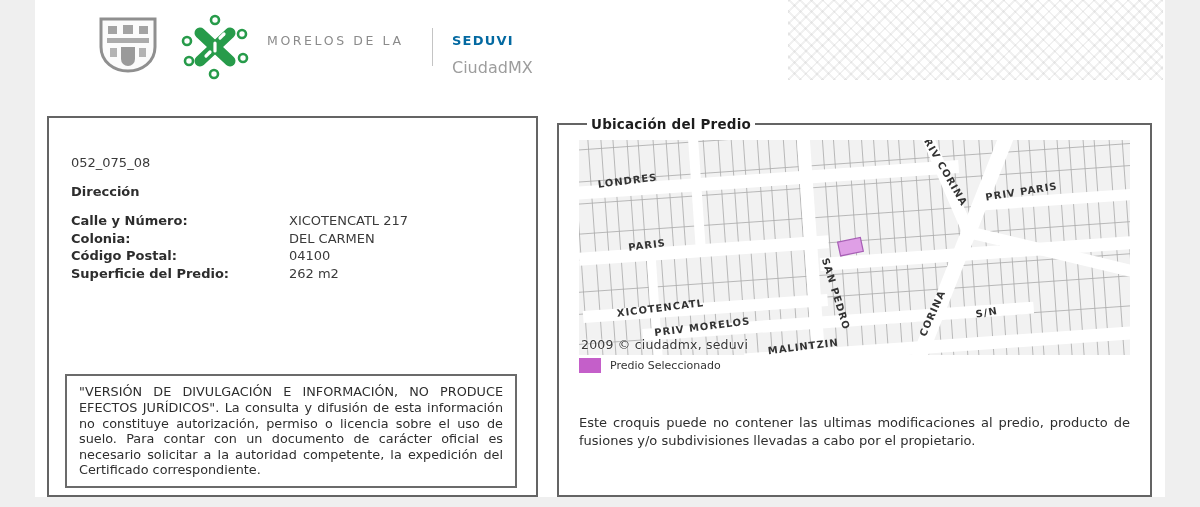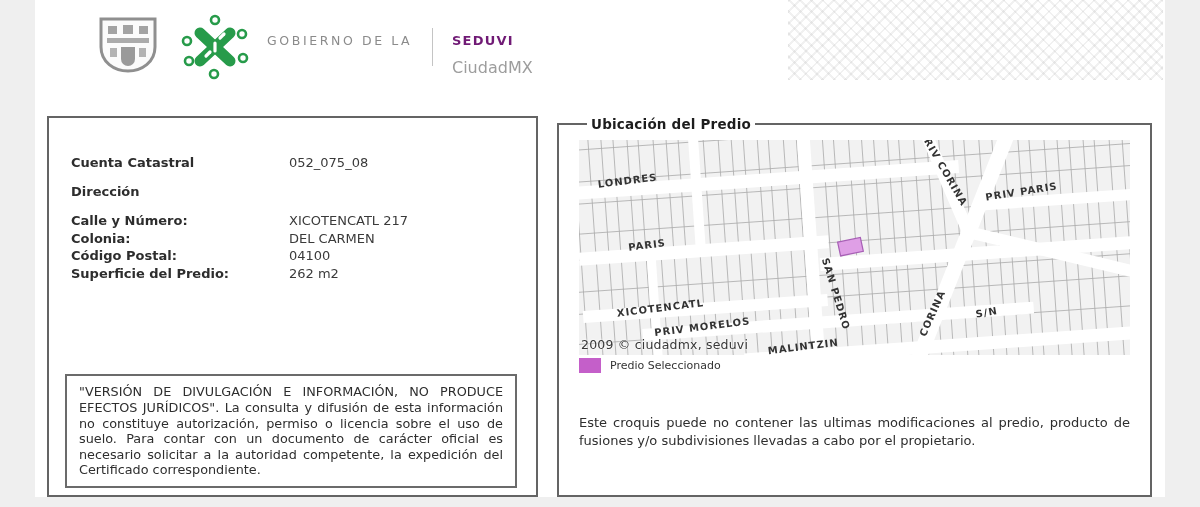--- a/index.html
+++ b/index.html
@@ -23,21 +23,21 @@
       repeating-linear-gradient(45deg,  rgba(0,0,0,0.055) 0 2px, transparent 2px 8px),
       repeating-linear-gradient(-45deg, rgba(0,0,0,0.055) 0 2px, transparent 2px 8px);
   }
   .shield { position: absolute; left: 62px; top: 15px; }
   .cdmx-logo { position: absolute; left: 144px; top: 14px; }
   .gob-text { position: absolute; left: 232px; top: 33px; }
   .gob-line1 { font-size: 12.5px; letter-spacing: 2.6px; color: #8b8b8b; white-space: nowrap; }
   .gob-line2 { font-size: 13px; font-weight: bold; letter-spacing: 1.7px; color: #6d6d6d; white-space: nowrap; margin-top: 2px; }
   .hdr-divider { position: absolute; left: 397px; top: 28px; width: 1px; height: 38px; background: #c4c4c4; }
   .seduvi-block { position: absolute; left: 417px; top: 33px; }
-  .seduvi-name { font-size: 13px; font-weight: bold; letter-spacing: 1.2px; color: #701a75; }
+  .seduvi-name { font-size: 13px; font-weight: bold; letter-spacing: 1.2px; color: #0369a1; }
   .seduvi-sub { font-size: 16px; color: #9d9d9d; margin-top: 10px; }
   
   fieldset {
     position: absolute; background: #fff;
     border: 2px solid #646464; padding: 0 20px;
   }
   legend {
     font-size: 13.5px; font-weight: bold; color: #1d1d1d;
     padding: 0 4px; margin-left: 8px; letter-spacing: 0.2px;
   }
@@ -113,36 +113,35 @@
           <circle cx="63" cy="20" r="4"></circle>
           <circle cx="8" cy="27" r="4"></circle>
           <circle cx="64" cy="44" r="4"></circle>
           <circle cx="10" cy="47" r="4"></circle>
           <circle cx="35" cy="60" r="4"></circle>
         </g>
       </svg>
     </span>
 
     <div class="gob-text">
-      <div class="gob-line1">GOBIERNO DE LA</div>
+      <div class="gob-line1">MORELOS DE LA</div>
     </div>
 
     <div class="hdr-divider"></div>
 
     <div class="seduvi-block">
       <div class="seduvi-name">SEDUVI</div>
       <div class="seduvi-sub">CiudadMX</div>
     </div>
   </div>
 
   <fieldset class="fs-info">
 
     <div class="info-rows">
       <div class="info-row gap-after">
-        <span class="info-label">Cuenta Catastral</span>
         <span class="info-value">052_075_08</span>
       </div>
       <div class="info-row gap-after">
         <span class="info-label">Dirección</span>
         <span class="info-value"></span>
       </div>
       <div class="info-row">
         <span class="info-label">Calle y Número:</span>
         <span class="info-value">XICOTENCATL 217</span>
       </div>

